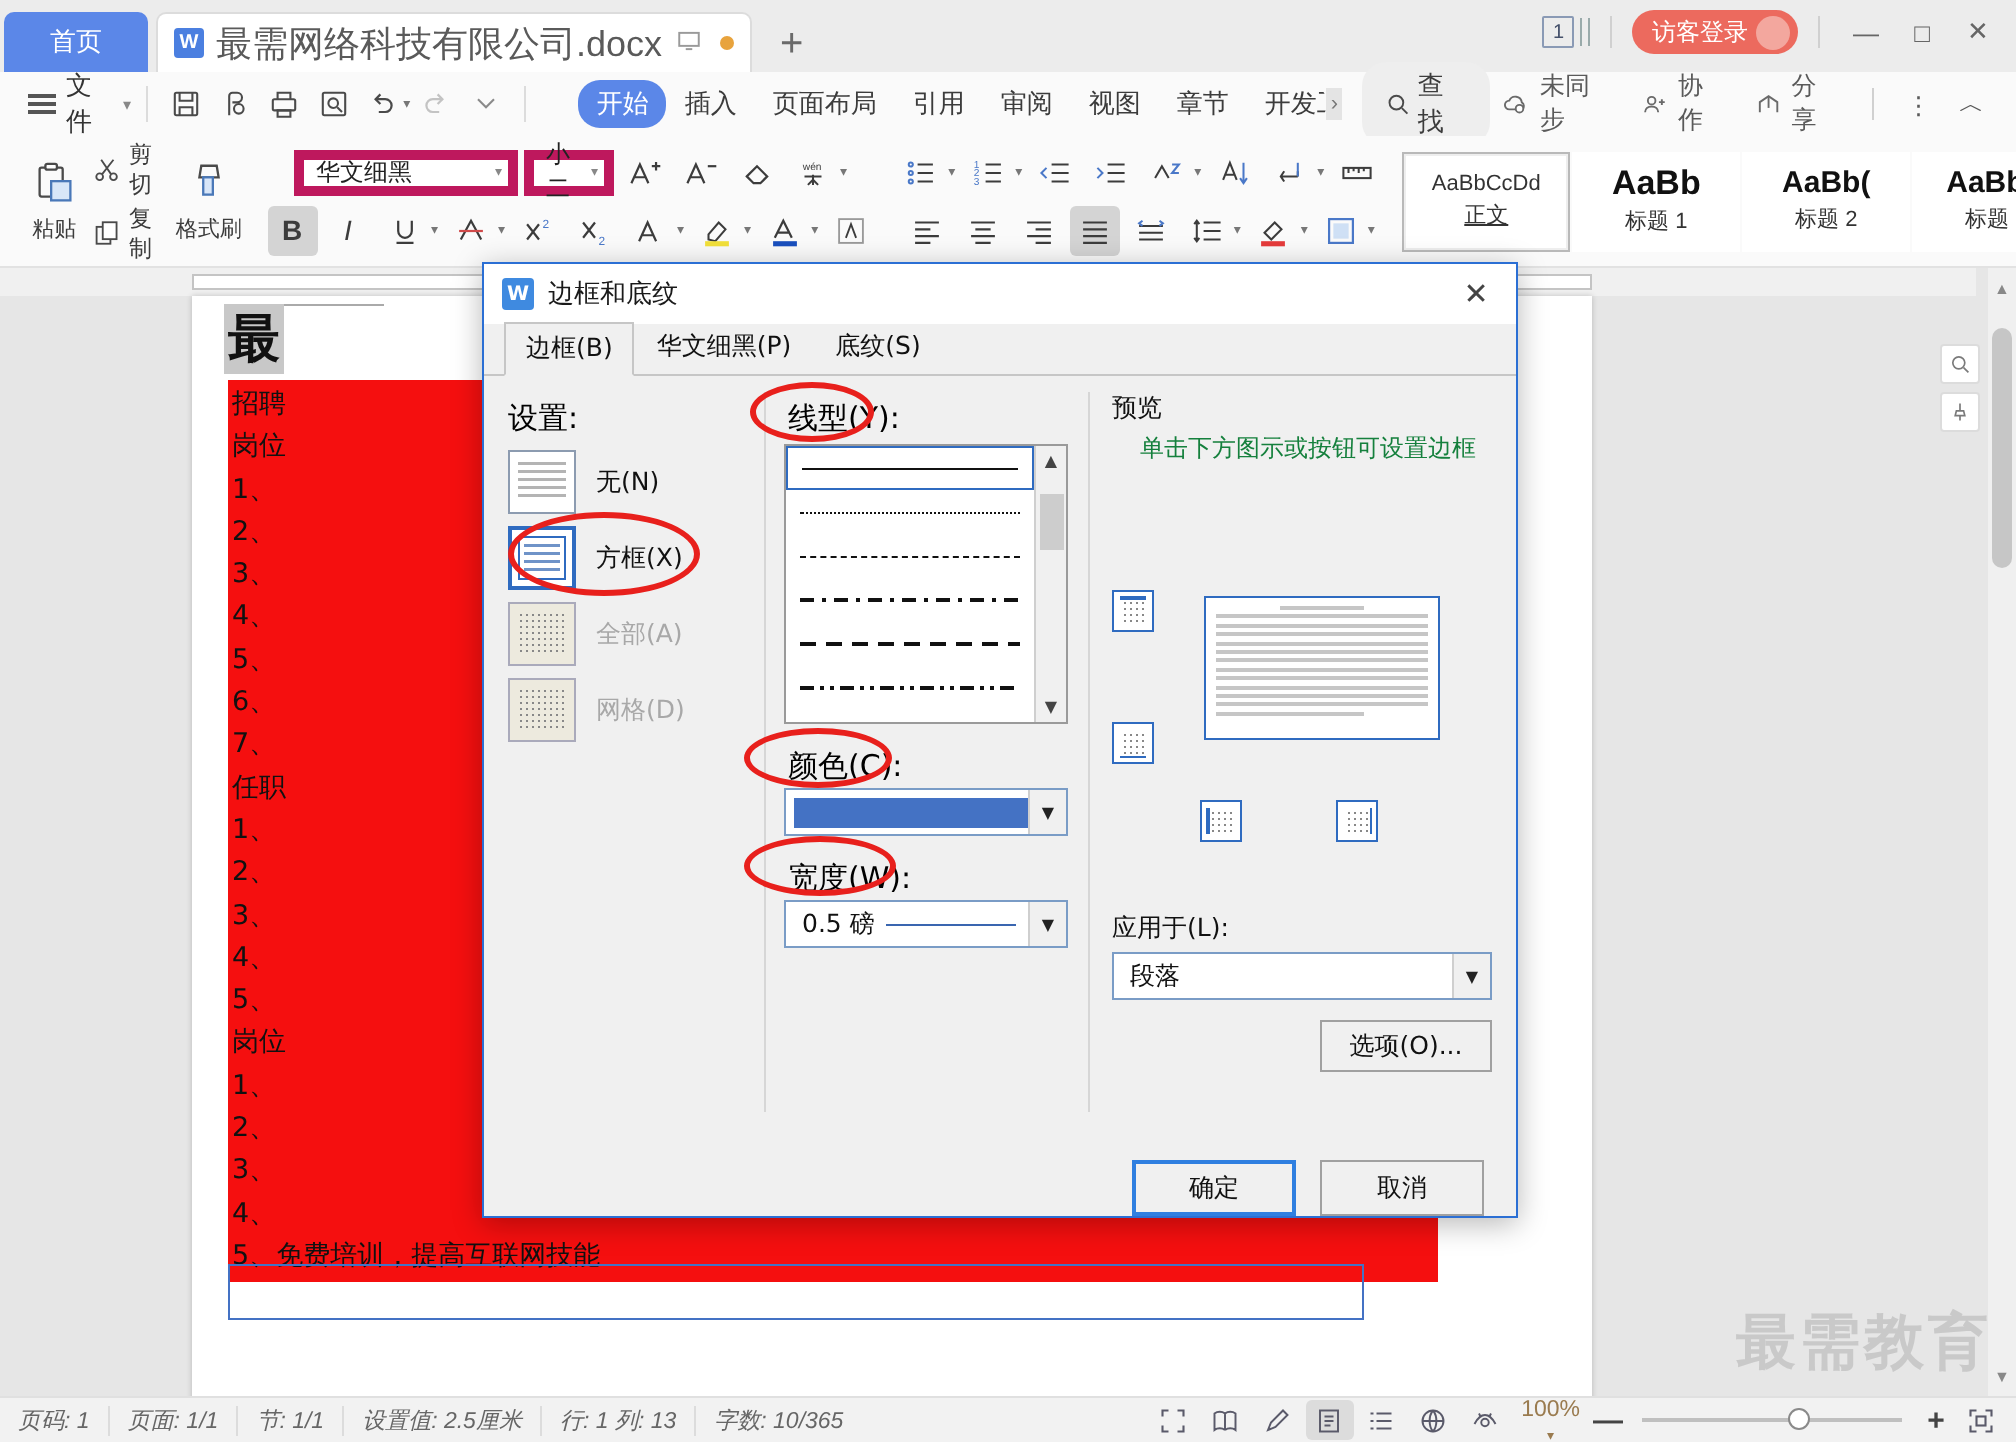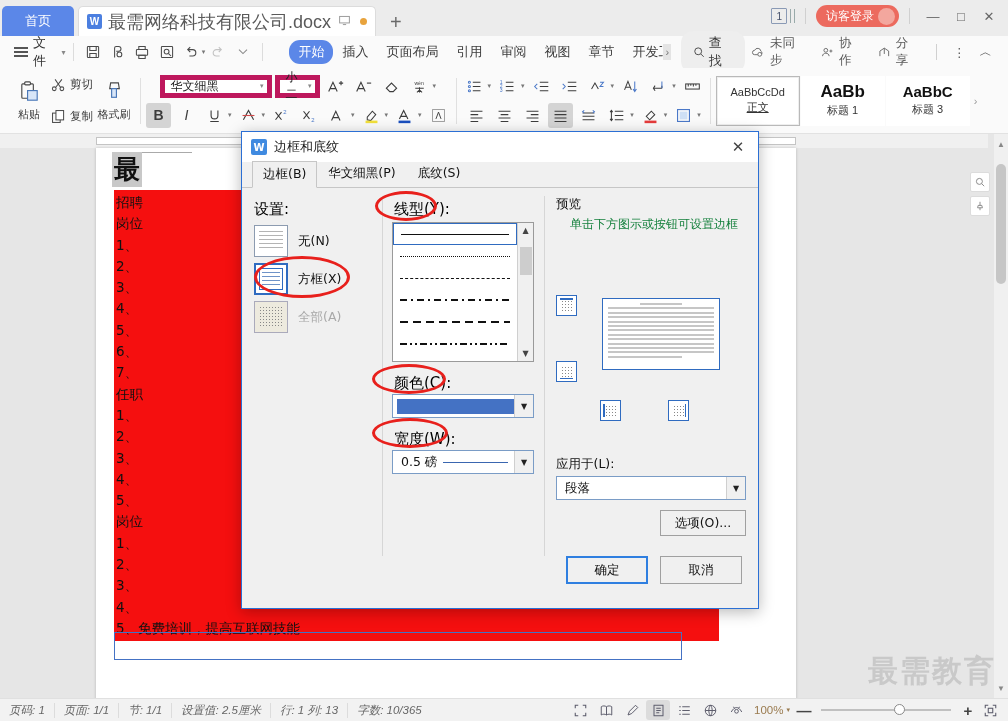--- a/index.html
+++ b/index.html
@@ -162,21 +162,21 @@
     position: absolute; bottom: 0; left: 0; width: 1008px; height: 23px;
     background: #f2f2f2; border-top: 1px solid #e0e0e0; display: flex; align-items: center;
     font-size: 11.5px; color: #666;
   }
   .st-item { padding: 0 9px; border-right: 1px solid #dcdcdc; height: 15px; display: flex; align-items: center; white-space: nowrap; font-style: italic; }
   .st-item.nb { border-right: none; }
   .st-right { margin-left: auto; display: flex; align-items: center; gap: 2px; padding-right: 6px; }
   .vicon { width: 24px; height: 20px; display: flex; align-items: center; justify-content: center; color: #5a5a6a; }
   .vicon.on { background: #dcdcdc; border-radius: 3px; }
   .vicon svg { width: 15px; height: 15px; }
-  .zoomlbl { font-size: 11.5px; color: #9a7b4f; margin: 0 4px; display: flex; align-items: center; gap: 3px; }
+  .zoomlbl { font-size: 11.5px; color: #9a7b4f; margin: 0 4px; display: flex; align-items: center; gap: 3px; flex-direction: column; }
   .zslider { width: 130px; height: 2px; background: #c0c0c0; position: relative; margin: 0 7px; }
   .zknob { position: absolute; left: 56%; top: -5px; width: 11px; height: 11px; border-radius: 50%; background: #fff; border: 1.5px solid #8a8a8a; }
   .zpm { font-size: 15px; color: #444; width: 16px; text-align: center; font-weight: bold; }
 
   
   .dialog {
     position: absolute; left: 241px; top: 131px; width: 518px; height: 478px;
     background: #f0f0f0; border: 1px solid #2b6fd4; box-shadow: 0 3px 14px rgba(0,0,0,.28);
     font-family: "DejaVu Sans", "Liberation Sans", sans-serif;
   }
@@ -232,21 +232,21 @@
   .edge { position: absolute; background: #2f6bc0; }
 
   .apply-lbl { position: absolute; left: 314px; top: 268px; font-size: 12.5px; color: #111; }
   .applycombo { position: absolute; left: 314px; top: 288px; width: 190px; }
   .optbtn {
     position: absolute; left: 418px; top: 322px; width: 86px; height: 26px;
     border: 1px solid #a0a0a0; background: #f0f0f0; font-size: 12.5px; color: #111;
     display: flex; align-items: center; justify-content: center;
   }
 
-  .dlg-footer { position: absolute; bottom: 0; left: 0; width: 516px; height: 52px; background: #f0f0f0; display: flex; align-items: flex-start; justify-content: flex-end; gap: 12px; padding-right: 16px; }
+  .dlg-footer { position: absolute; bottom: 0; left: 0; width: 516px; height: 52px; background: #f0f0f0; display: flex; align-items: flex-end; justify-content: flex-end; gap: 12px; padding-right: 16px; }
   .dbtn { width: 82px; height: 28px; font-size: 12.5px; color: #111; display: flex; align-items: center; justify-content: center; background: #f0f0f0; border: 1px solid #a0a0a0; }
   .dbtn.primary { border: 2px solid #2f7fe0; }
 
   
   .ellipse { position: absolute; border: 3px solid #e8201c; border-radius: 50%; pointer-events: none; }
 </style>
 </head>
 <body>
 
 <div id="app">
@@ -635,20 +635,24 @@
     <div class="rsep"></div>
 
     <div class="styles">
       <div class="style-item sel">
         <span class="style-prev norm">AaBbCcDd</span>
         <span class="style-lbl u">正文</span>
       </div>
       <div class="style-item">
         <span class="style-prev" style="font-size:17px">AaBb</span>
         <span class="style-lbl">标题 1</span>
+      </div>
+      <div class="style-item">
+        <span class="style-prev" style="font-size:15px">AaBb(</span>
+        <span class="style-lbl">标题 2</span>
       </div>
       <div class="style-item">
         <span class="style-prev" style="font-size:15px">AaBbC</span>
         <span class="style-lbl">标题 3</span>
       </div>
       <div style="display:flex;align-items:center;color:#9a9a9a;font-size:11px;padding-left:3px">›</div>
     </div>
   </div>
 
   <div class="docarea">
@@ -740,20 +744,26 @@
             <div style="position:absolute;inset:3px;border:1.5px solid #2f6bc0"></div>
             <div style="position:absolute;inset:7px 6px;background:repeating-linear-gradient(#6f93c8 0 1.5px, #fff 1.5px 4px)"></div>
           </div>
           <span class="setlbl">方框(X)</span>
         </div>
         <div class="setrow">
           <div class="setbox dis">
             <div class="pdots"></div>
           </div>
           <span class="setlbl dis">全部(A)</span>
+        </div>
+        <div class="setrow">
+          <div class="setbox dis">
+            <div class="pdots"></div>
+          </div>
+          <span class="setlbl dis">网格(D)</span>
         </div>
       </div>
 
       <div class="lbl" style="position:absolute;left:152px;top:12px">线型(Y):</div>
       <div class="linestyle-box">
         <div class="ls-list">
           <div class="ls-item sel">
             <div class="ls-line" style="border-top:1.6px solid #111"></div>
           </div>
           <div class="ls-item">

